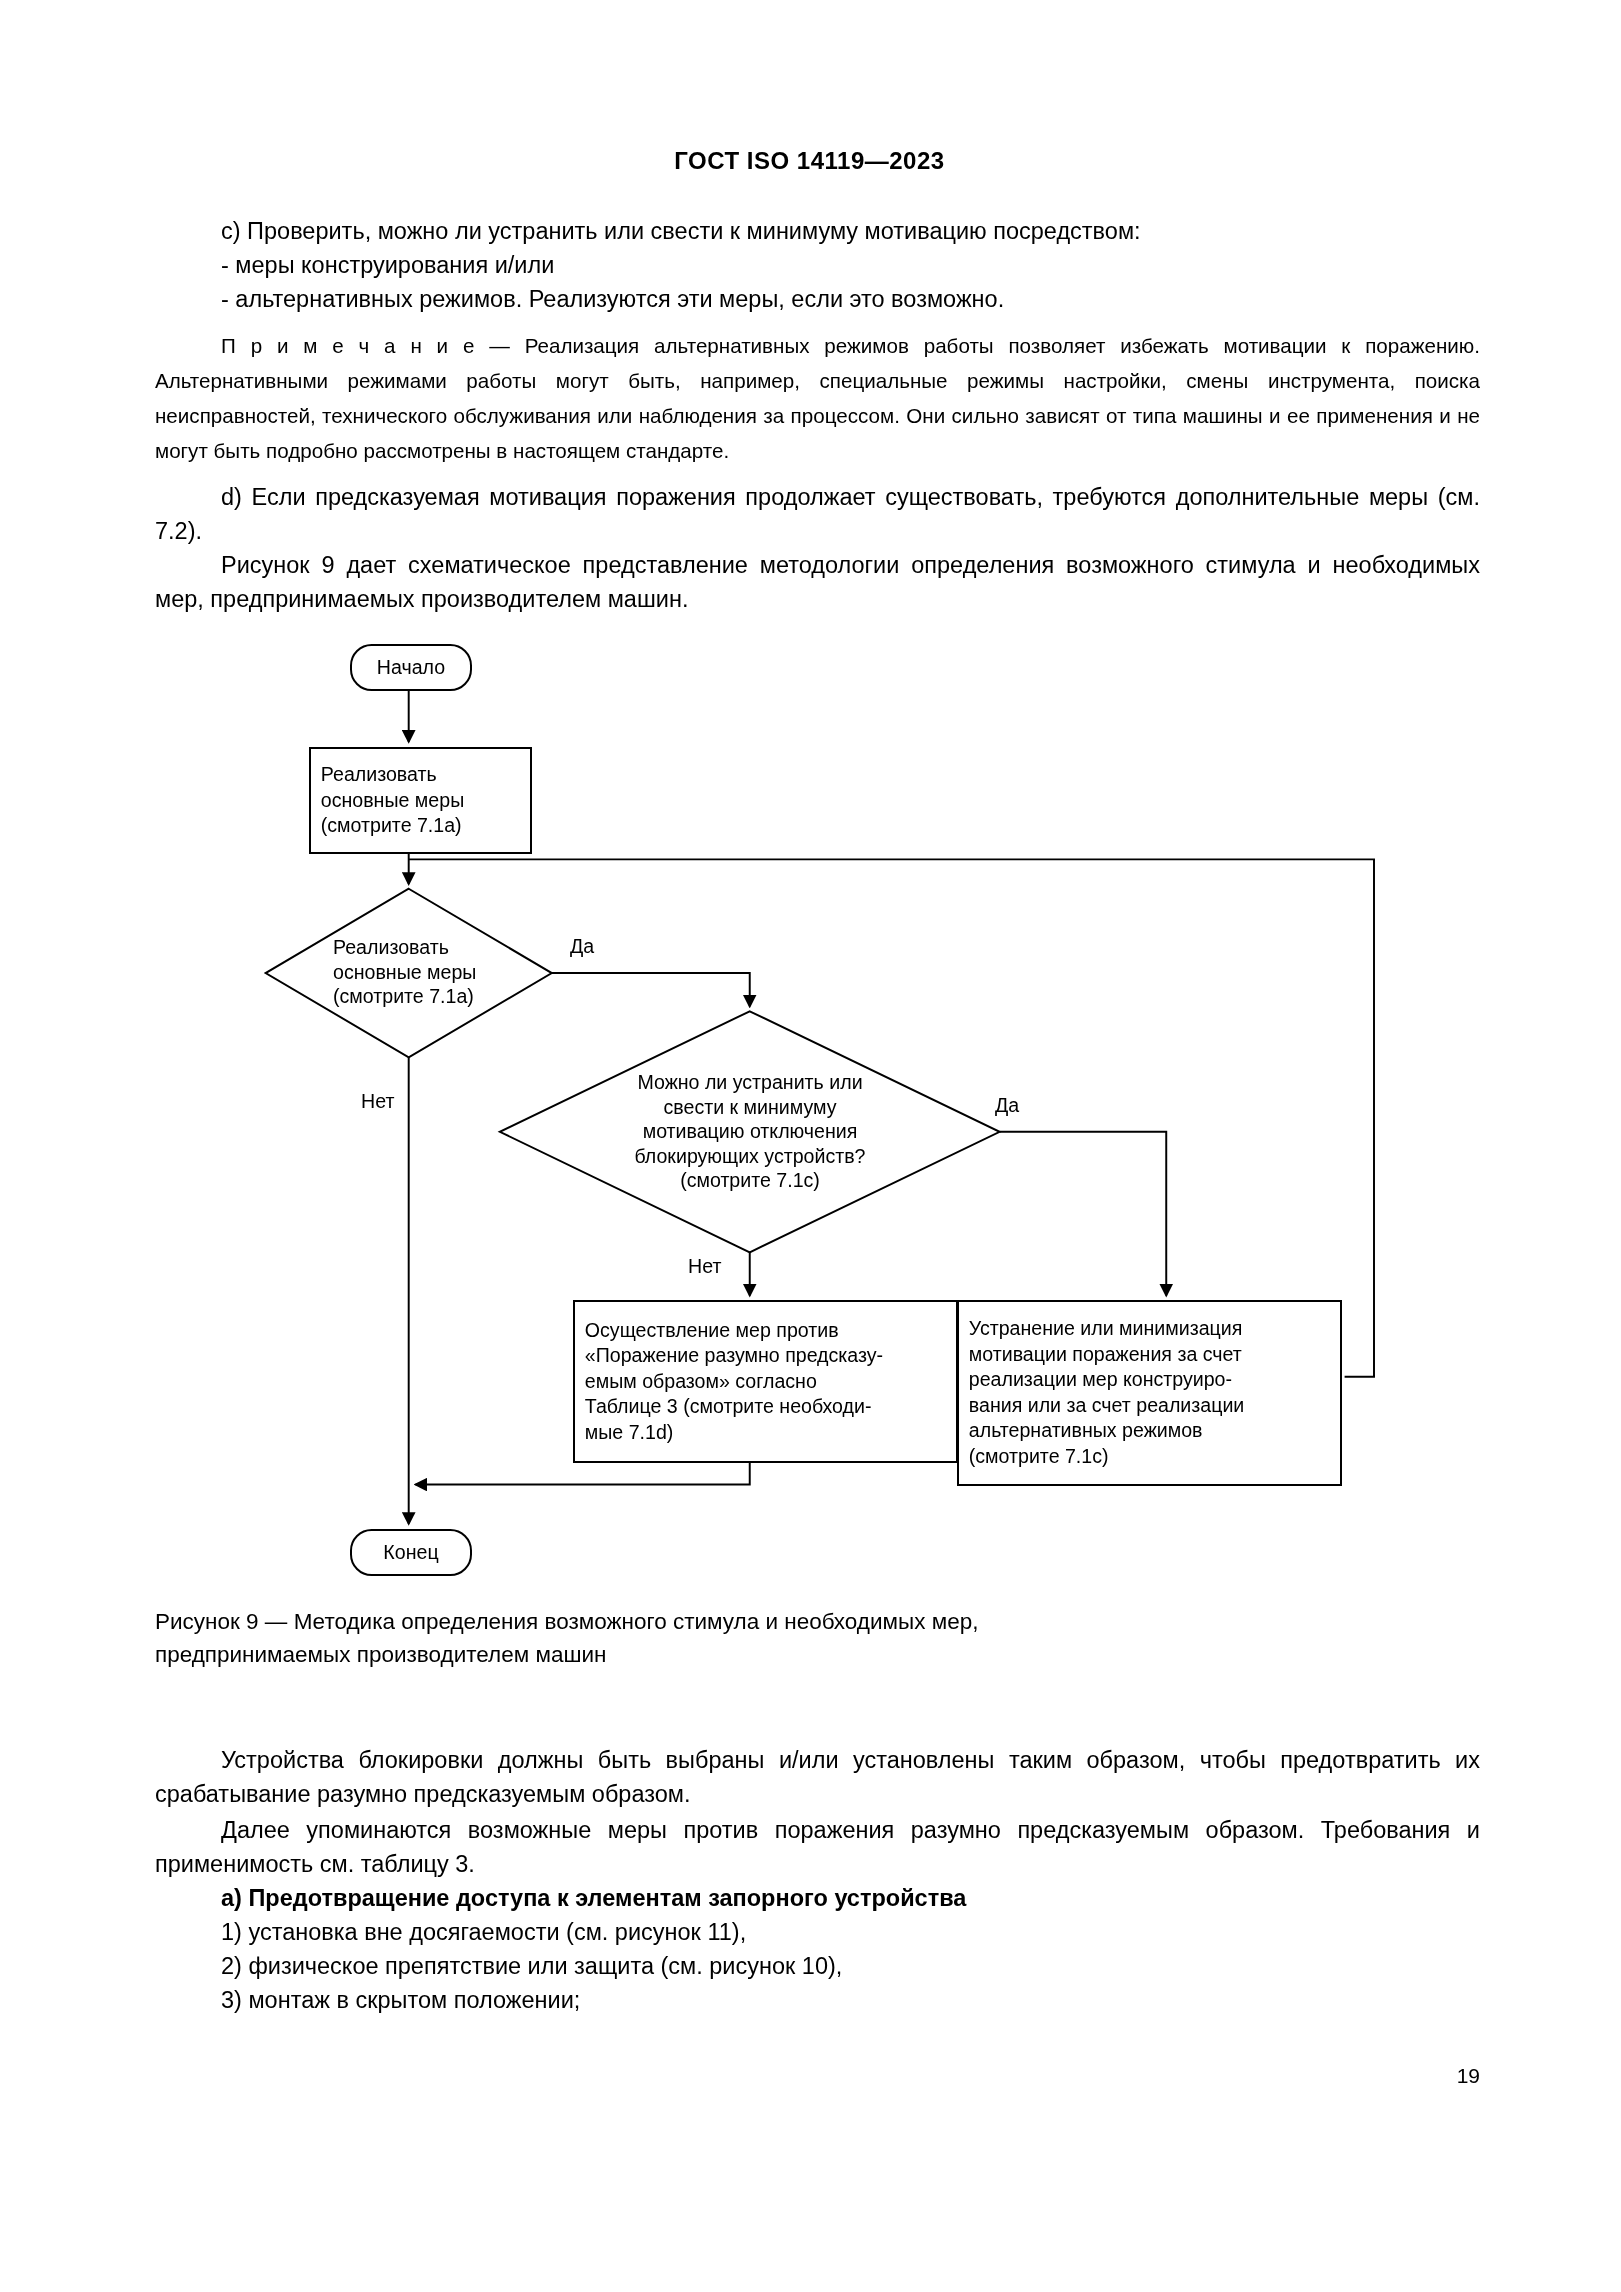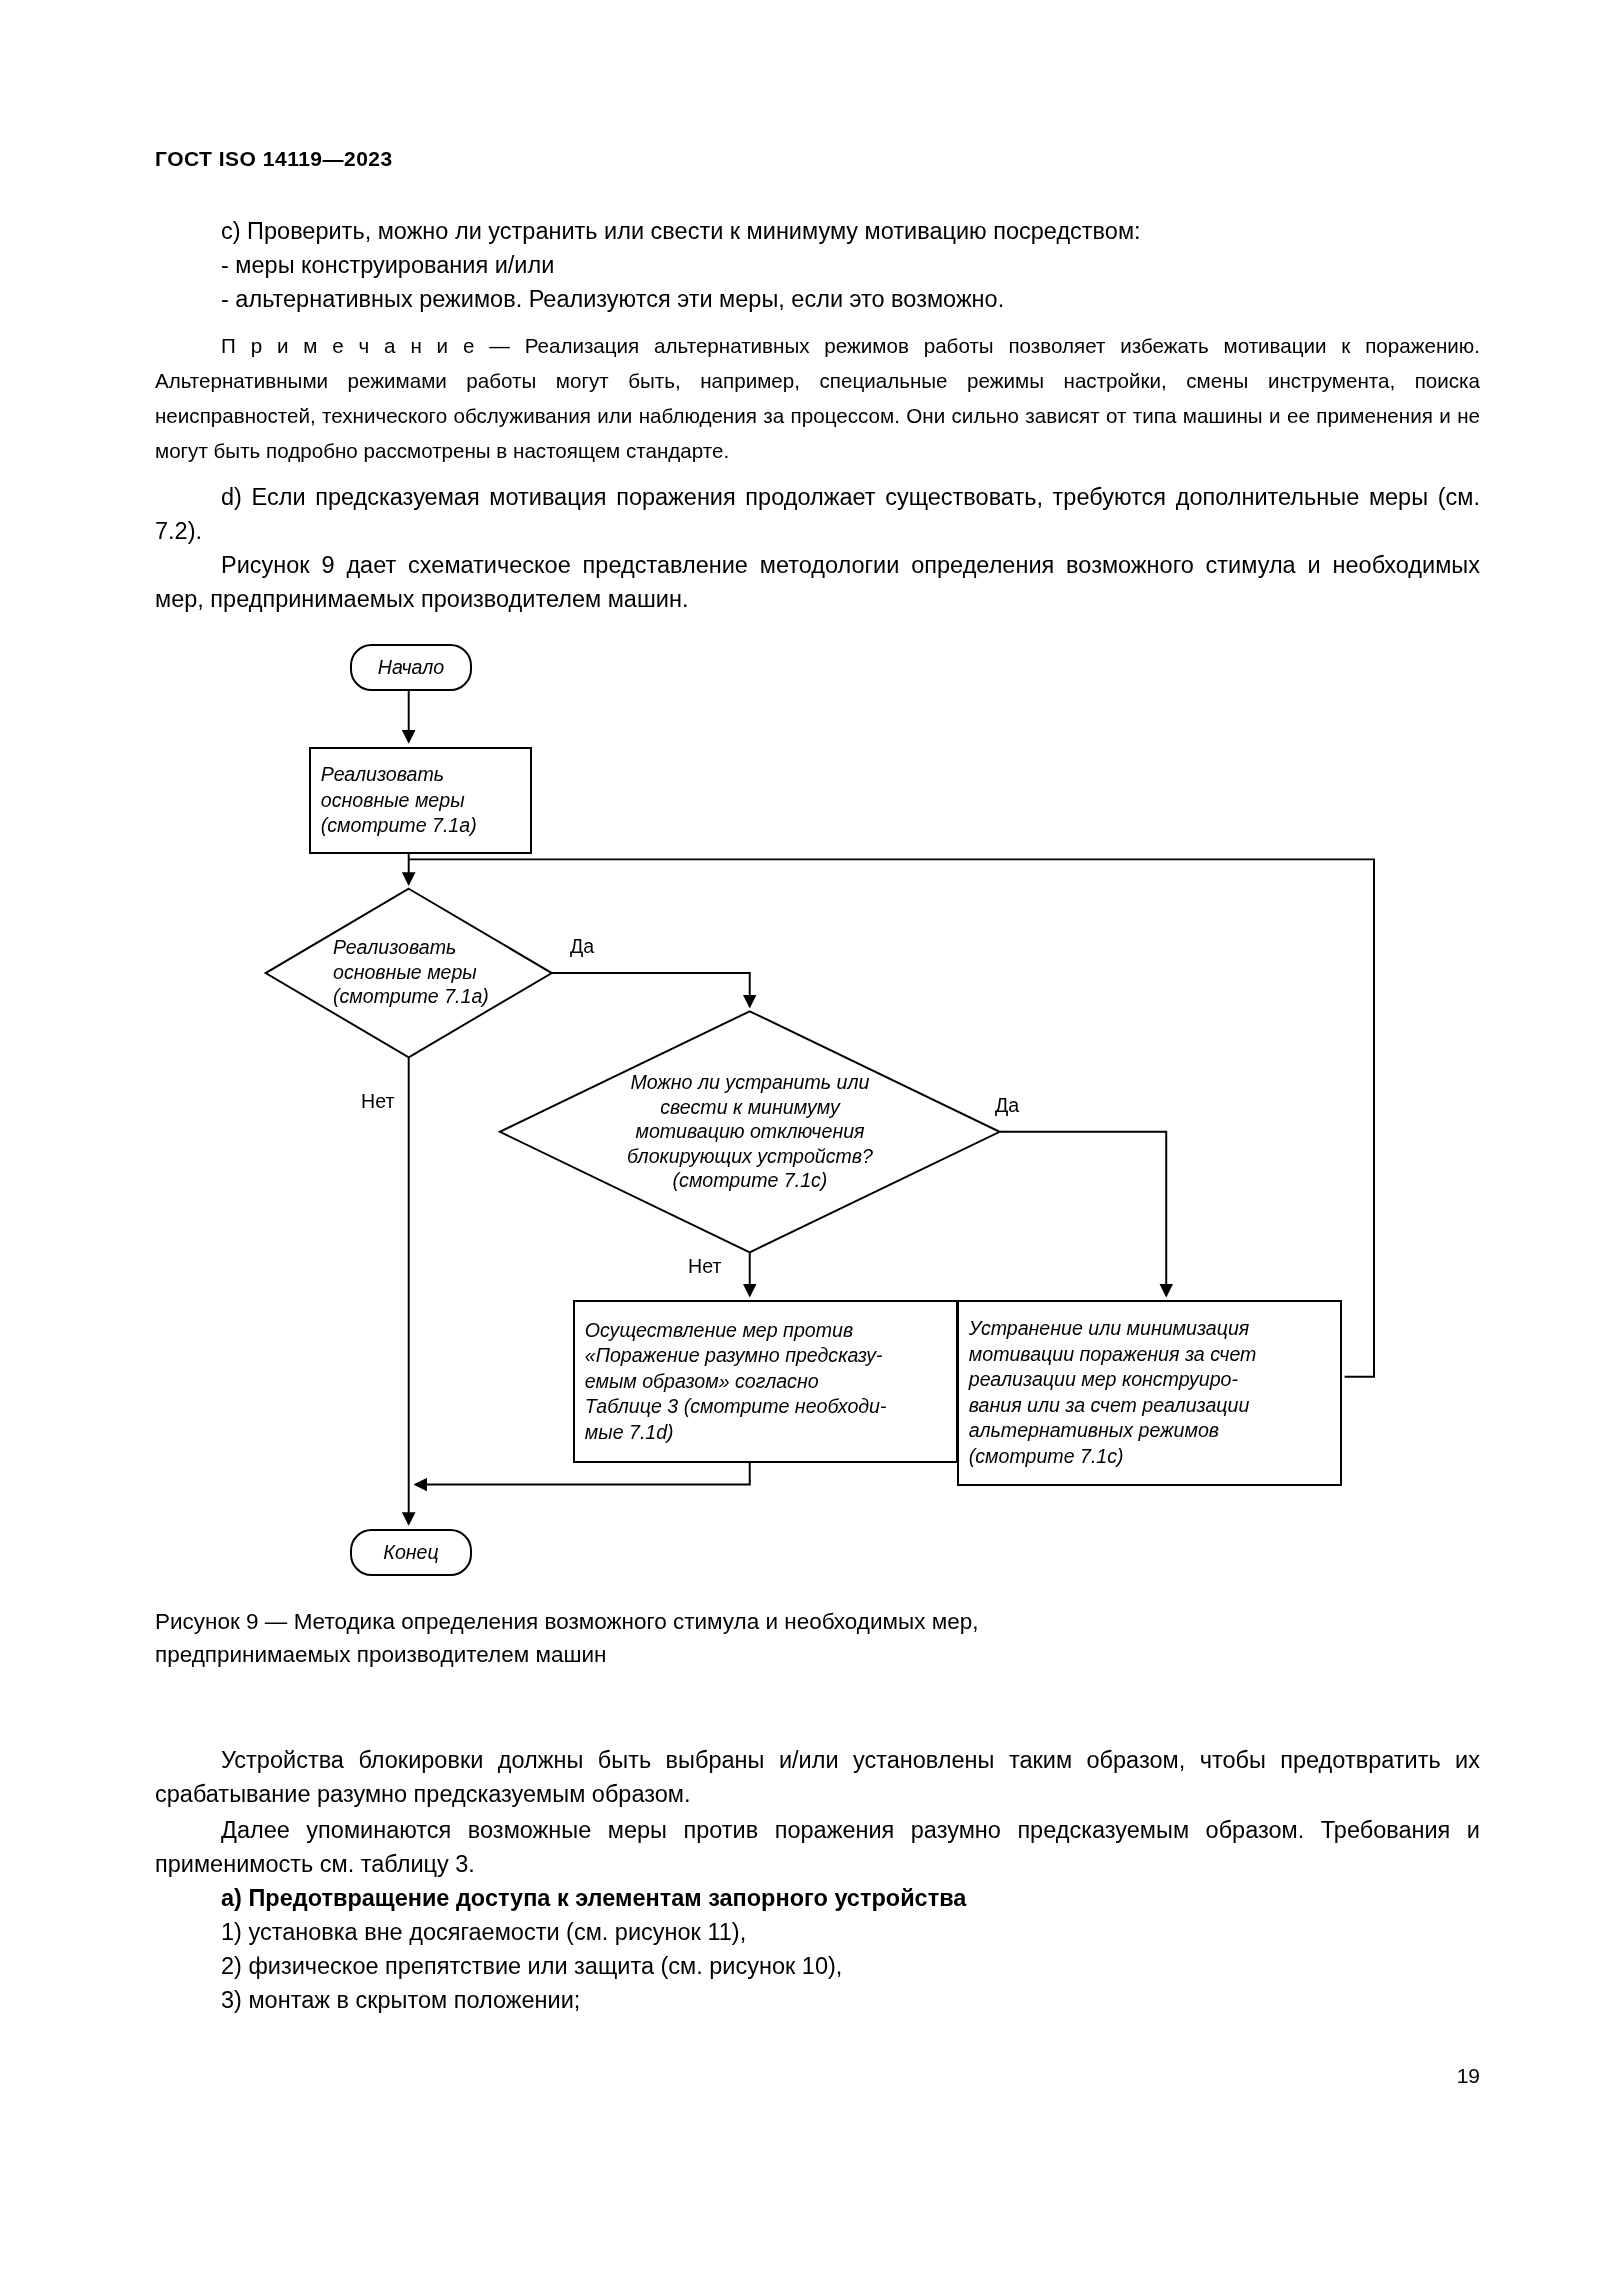--- a/index.html
+++ b/index.html
@@ -1,34 +1,34 @@
 <!DOCTYPE html>
 <html><head>
 <meta charset="utf-8">
 <style>
   html,body{margin:0;padding:0;}
   body{background:#9a9a9a;}
   .page{position:relative;width:1621px;height:2293px;background:#ffffff;
         font-family:"Liberation Sans",sans-serif;color:#000;overflow:hidden;margin:0 auto;}
 
-  .doc-header{position:absolute;top:147px;left:155px;width:1325px;text-align:left;
-              font-size:21px;font-weight:bold;letter-spacing:0.5px;}
+  .doc-header{position:absolute;top:147px;left:147px;width:1325px;text-align:center;
+              font-size:24px;font-weight:bold;letter-spacing:0.5px;}
 
   .textblock{position:absolute;left:155px;width:1325px;font-size:23.5px;line-height:34px;}
   .intro{top:214px;}
   p{margin:0;}
   .indent{text-indent:66px;}
   .justify{text-align:justify;}
   .note-p{font-size:20.6px;line-height:35px;text-indent:66px;text-align:justify;
           margin-top:11.8px;margin-bottom:11.8px;}
 
   .fc{position:absolute;top:632px;left:0;width:1621px;height:980px;}
   .fc svg{position:absolute;top:0;left:0;}
   .fc-node{position:absolute;font-size:19.6px;line-height:24.5px;white-space:pre-line;
-           display:flex;align-items:center;justify-content:center;text-align:center;font-style:italic;}
+           display:flex;align-items:center;justify-content:center;text-align:center;}
   .fc-rect{border:2px solid #000;background:#fff;justify-content:flex-start;
            text-align:left;padding:5.9px 9.8px;line-height:25.5px;}
   .fc-left{justify-content:flex-start;text-align:left;}
   .fc-stadium{border:2px solid #000;background:#fff;border-radius:21.6px;}
   .fc-label{position:absolute;font-size:19.6px;line-height:21.6px;}
 
   .caption{position:absolute;top:1605px;left:155px;width:1325px;text-align:left;
            font-size:22.5px;line-height:33px;white-space:pre-line;}
 
   .sec{top:1721px;}

